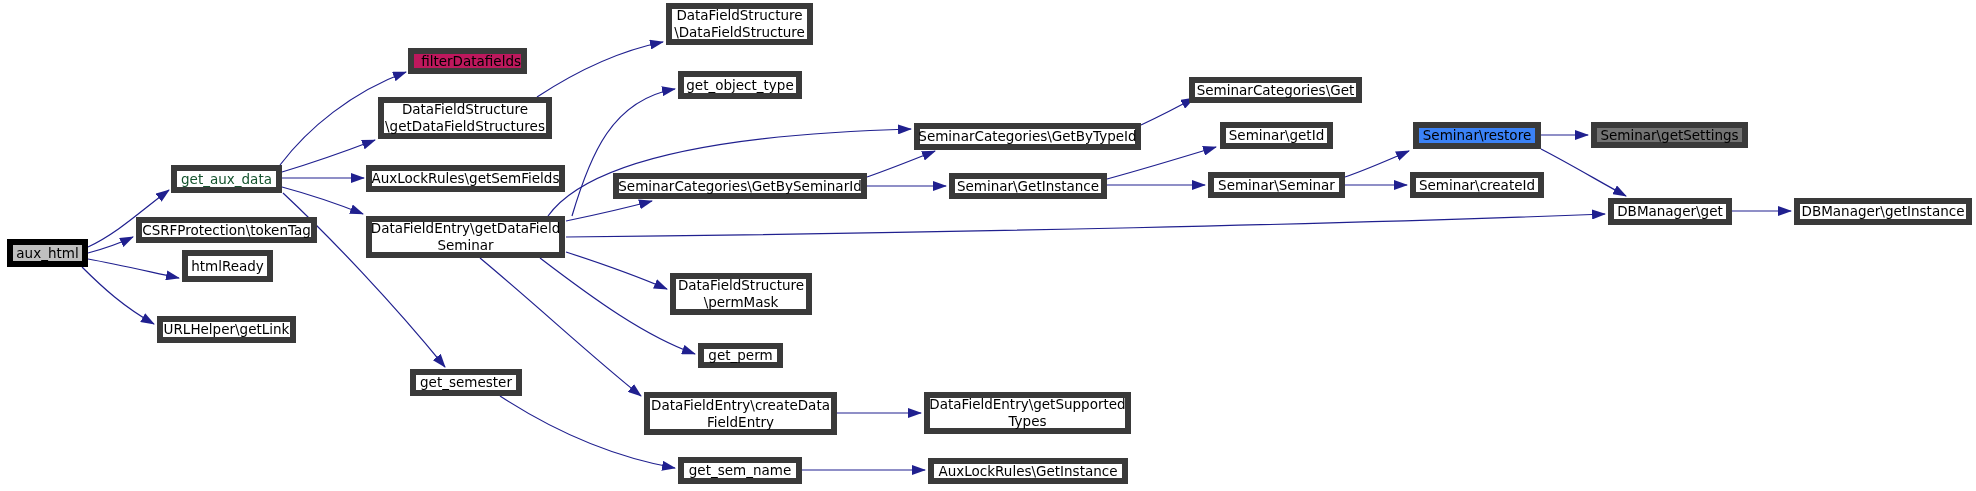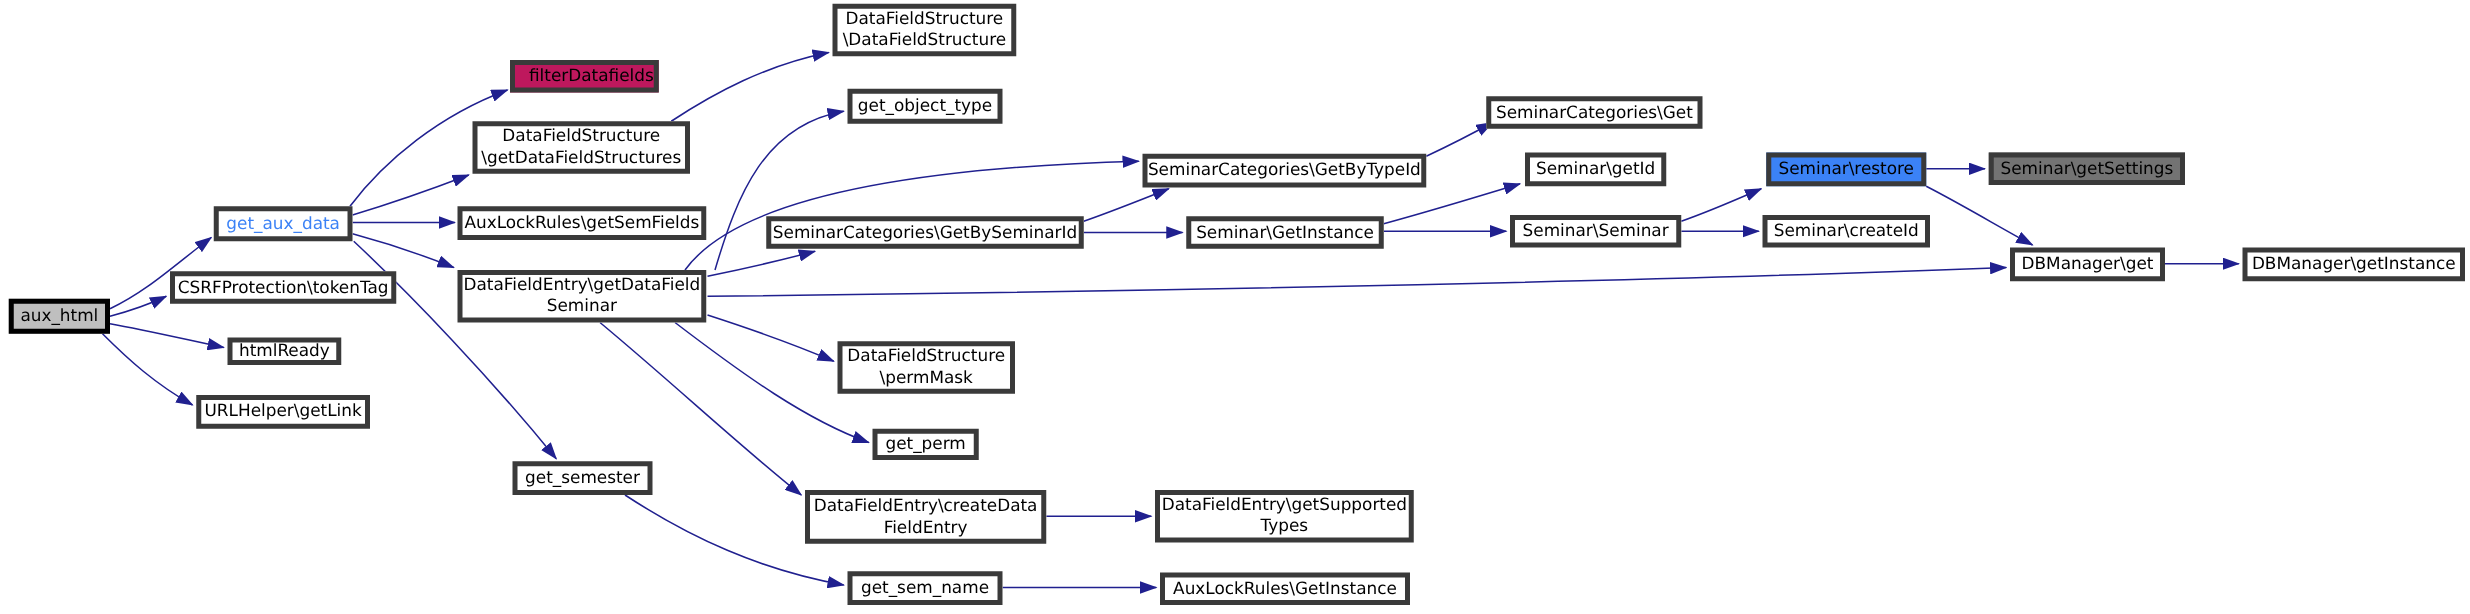--- a/index.html
+++ b/index.html
@@ -9,21 +9,21 @@
     background:#ffffff;
     font-family:"DejaVu Sans","Liberation Sans",sans-serif;
     overflow:hidden;
   }
   .edge-layer{position:absolute;left:0;top:0;width:1976px;height:491px;}
   .edge{fill:none;stroke-width:1.2px;}
   .node{
     position:absolute;
     box-sizing:border-box;
     background:#ffffff;
-    border:4px solid #3b82f6;
+    border:6px solid #3b82f6;
     display:flex;
     flex-direction:column;
     justify-content:center;
     align-items:center;
     text-align:center;
     font-size:13.5px;
     line-height:1.26;
     color:#000000;
     white-space:nowrap;
     cursor:pointer;
@@ -71,27 +71,27 @@
         <path d="M1732,211 L1791,211" class="edge" stroke="#20208f" marker-end="url(#arrowhead)"></path>
         <path d="M837,413 L921,413" class="edge" stroke="#20208f" marker-end="url(#arrowhead)"></path>
         <path d="M500,396 C552,430 608,456 675,468" class="edge" stroke="#20208f" marker-end="url(#arrowhead)"></path>
         <path d="M802,470 L925,470" class="edge" stroke="#20208f" marker-end="url(#arrowhead)"></path>
       </g>
   </svg>
   <div>
       <div class="node hl" style="left: 7px; top: 239px; width: 81px; height: 28px; color: rgb(0, 0, 0);">
         <div>aux_html</div>
       </div>
-      <div class="node" style="left: 171px; top: 165px; width: 111px; height: 28px; border-color: rgb(58, 58, 58); background: rgb(255, 255, 255); color: #3b82f6;">
+      <div class="node" style="left: 171px; top: 165px; width: 111px; height: 28px; border-color: rgb(58, 58, 58); background: rgb(255, 255, 255); color: #14532d;">
         <div>get_aux_data</div>
       </div>
       <div class="node" style="left: 136px; top: 217px; width: 181px; height: 26px; border-color: rgb(58, 58, 58); background: rgb(255, 255, 255); color: rgb(0, 0, 0);">
         <div>CSRFProtection\tokenTag</div>
       </div>
-      <div class="node" style="left: 182px; top: 270px; width: 91px; height: 22px; border-color: rgb(58, 58, 58); background: rgb(255, 255, 255); color: rgb(0, 0, 0);">
+      <div class="node" style="left: 182px; top: 250px; width: 91px; height: 32px; border-color: rgb(58, 58, 58); background: rgb(255, 255, 255); color: rgb(0, 0, 0);">
         <div>htmlReady</div>
       </div>
       <div class="node" style="left: 157px; top: 316px; width: 139px; height: 27px; border-color: rgb(58, 58, 58); background: rgb(255, 255, 255); color: rgb(0, 0, 0);">
         <div>URLHelper\getLink</div>
       </div>
       <div class="node" style="left: 408px; top: 48px; width: 119px; height: 26px; border-color: rgb(58, 58, 58); background: #be185d; color: rgb(0, 0, 0); align-items: flex-end;">
         <div>filterDatafields</div>
       </div>
       <div class="node" style="left: 378px; top: 97px; width: 174px; height: 42px; border-color: rgb(58, 58, 58); background: rgb(255, 255, 255); color: rgb(0, 0, 0);">
         <div>DataFieldStructure</div>

